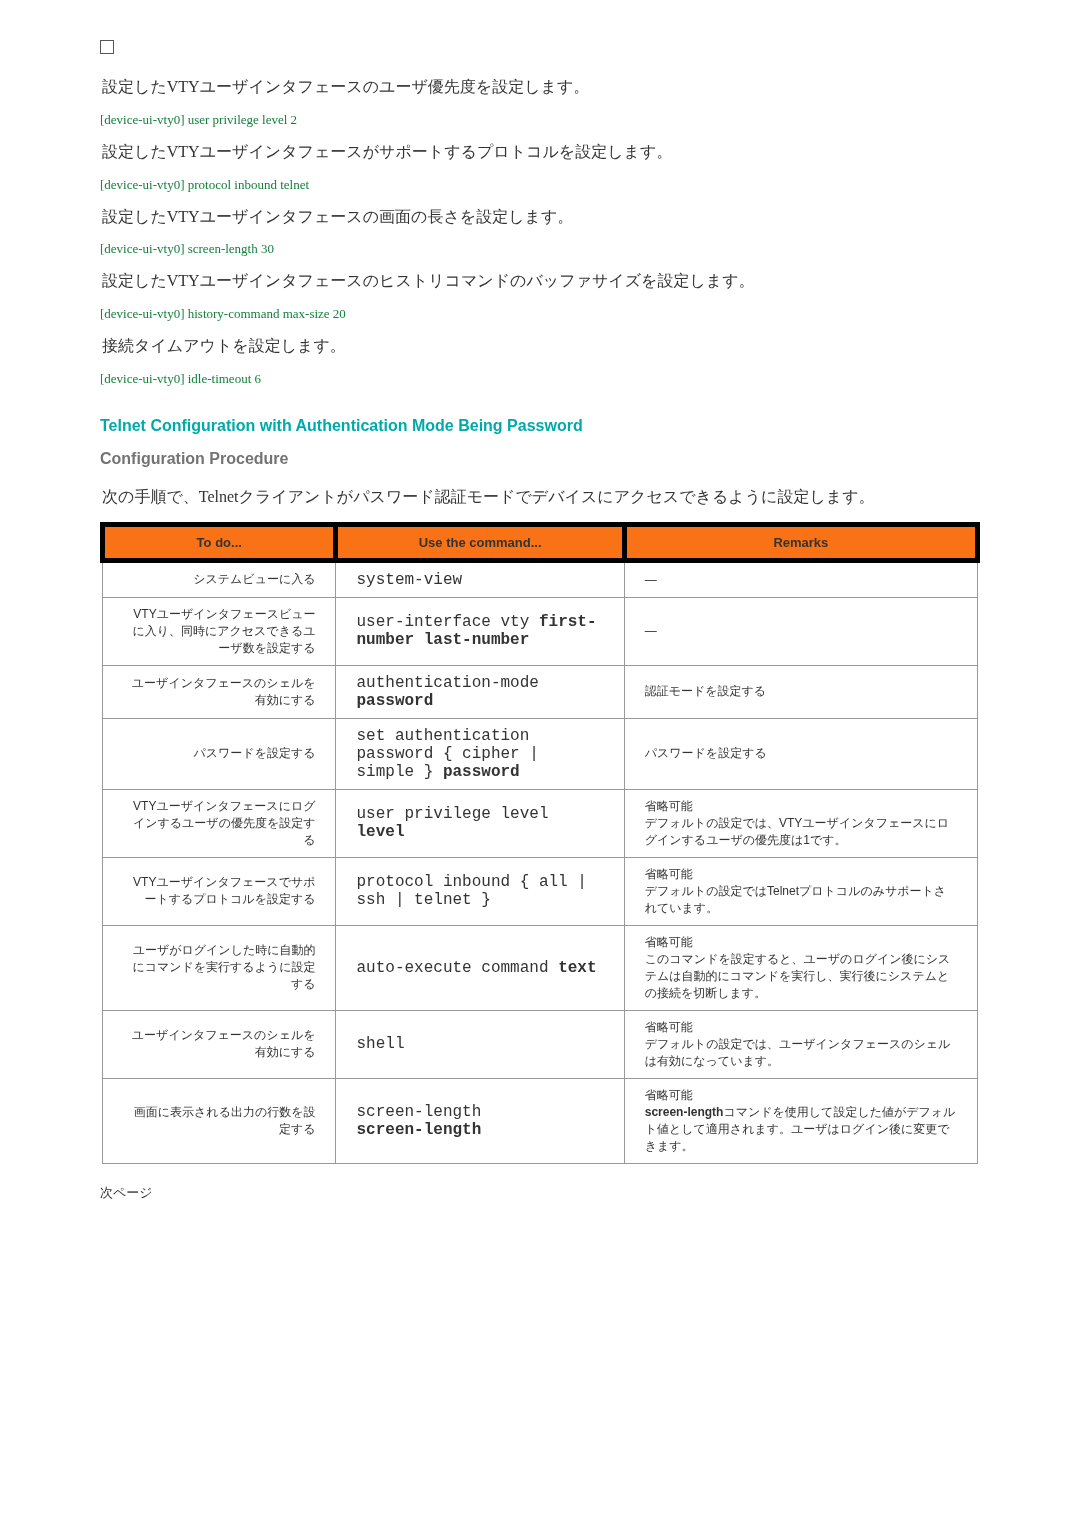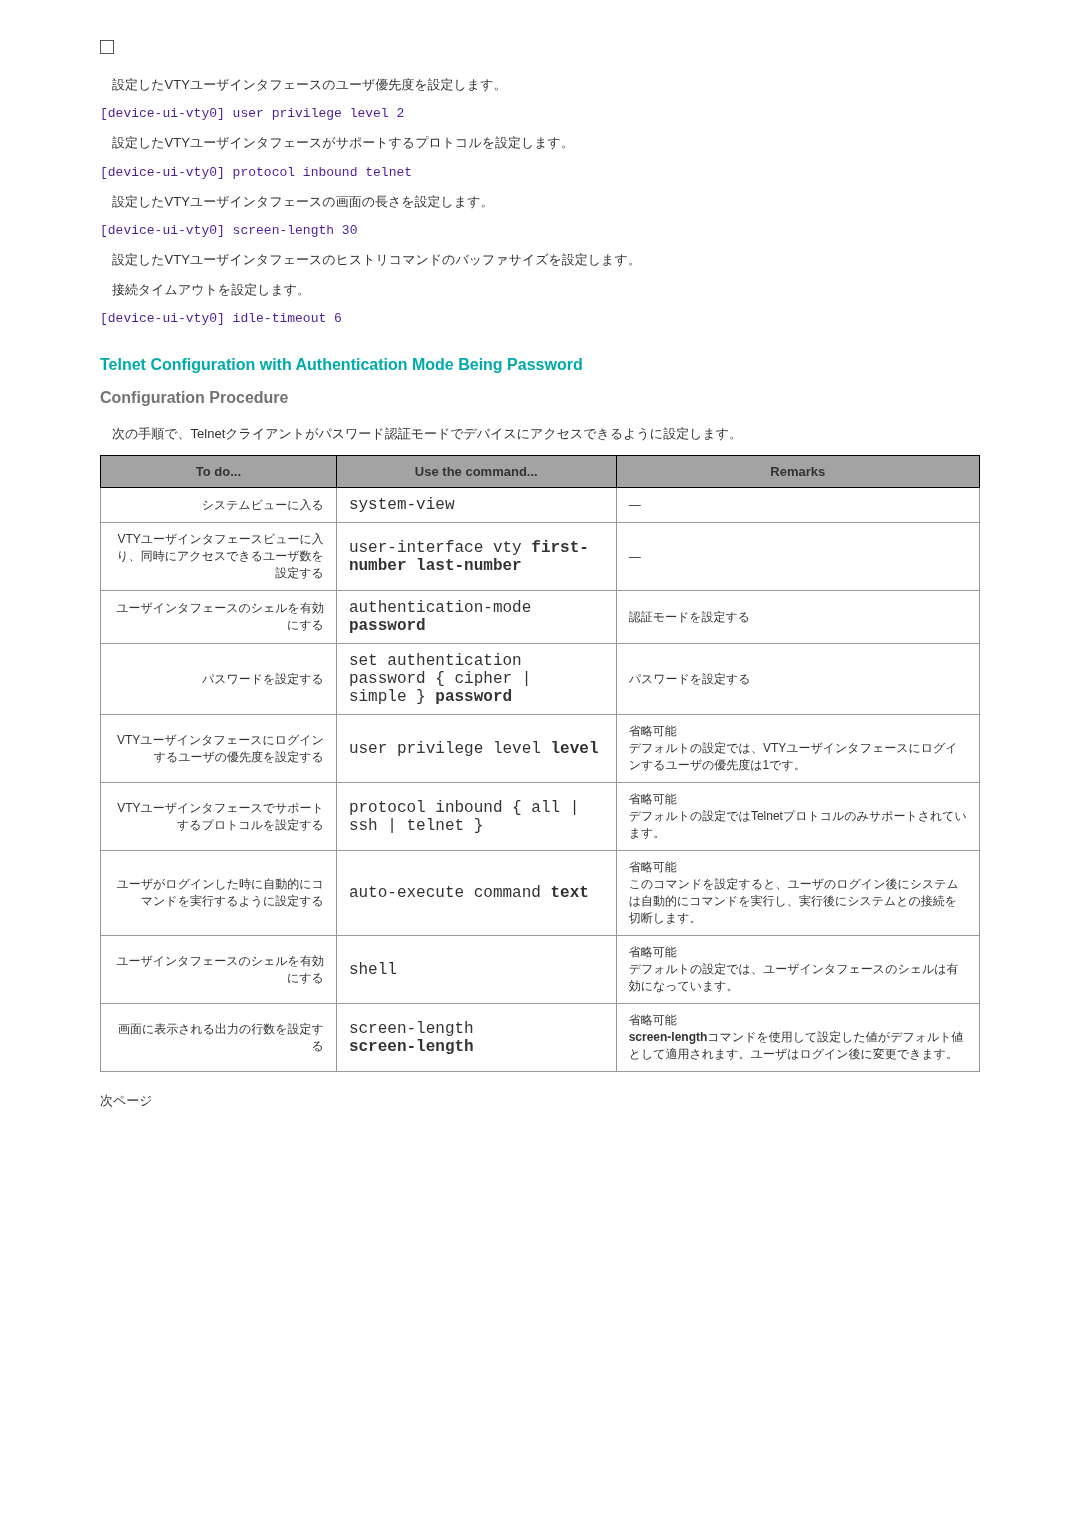--- a/index.html
+++ b/index.html
@@ -15,29 +15,30 @@
       padding: 20px 60px;
     }
     .small-rect {
       width: 14px;
       height: 14px;
       border: 1px solid #555;
       display: inline-block;
       margin-bottom: 10px;
     }
     .japanese-text {
-      font-size: 13px;
+      font-size: 16px;
       line-height: 1.8;
       color: #333;
-      margin: 6px 12px;
+      margin: 6px 2px;
+      font-family: Liberation Serif, serif;
     }
     .command-line {
-      font-family: Liberation Mono, monospace;
+      font-family: Liberation Serif, serif;
       font-size: 13px;
-      color: #4c1d95;
+      color: #15803d;
       margin: 10px 0;
     }
     .section-title {
       color: #00aaaa;
       font-size: 16px;
       font-weight: bold;
       margin: 30px 0 15px 0;
     }
     .subsection-title {
       color: #737373;
@@ -45,29 +46,29 @@
       font-weight: bold;
       margin: 10px 0 15px 0;
     }
     .config-table {
       width: 100%;
       border-collapse: collapse;
       margin: 10px 0;
       font-size: 13px;
     }
     .config-table th {
-      border: 1px solid #000000;
-      background: #a3a3a3;
+      border: 5px solid #000000;
+      background: #f97316;
       padding: 8px 16px;
       text-align: center;
       font-weight: bold;
     }
     .config-table td {
       border: 1px solid #999;
-      padding: 8px 12px;
+      padding: 8px 20px;
       vertical-align: middle;
     }
     .config-table td:first-child {
       text-align: right;
       font-size: 12px;
     }
     .config-table td:nth-child(2) {
       font-family: 'Courier New', monospace;
       font-size: 16px;
     }
@@ -95,20 +96,21 @@
     <p class="japanese-text">設定したVTYユーザインタフェースのユーザ優先度を設定します。</p>
     <p class="command-line">[device-ui-vty0] user privilege level 2</p>
 
     <p class="japanese-text">設定したVTYユーザインタフェースがサポートするプロトコルを設定します。</p>
     <p class="command-line">[device-ui-vty0] protocol inbound telnet</p>
 
     <p class="japanese-text">設定したVTYユーザインタフェースの画面の長さを設定します。</p>
     <p class="command-line">[device-ui-vty0] screen-length 30</p>
 
     <p class="japanese-text">設定したVTYユーザインタフェースのヒストリコマンドのバッファサイズを設定します。</p>
+    <p class="command-line">[device-ui-vty0] history-command max-size 20</p>
 
     <p class="japanese-text">接続タイムアウトを設定します。</p>
     <p class="command-line">[device-ui-vty0] idle-timeout 6</p>
   </div>
 
   
   <h2 class="section-title">Telnet Configuration with Authentication Mode Being Password</h2>
 
   
   <h3 class="subsection-title">Configuration Procedure</h3>

